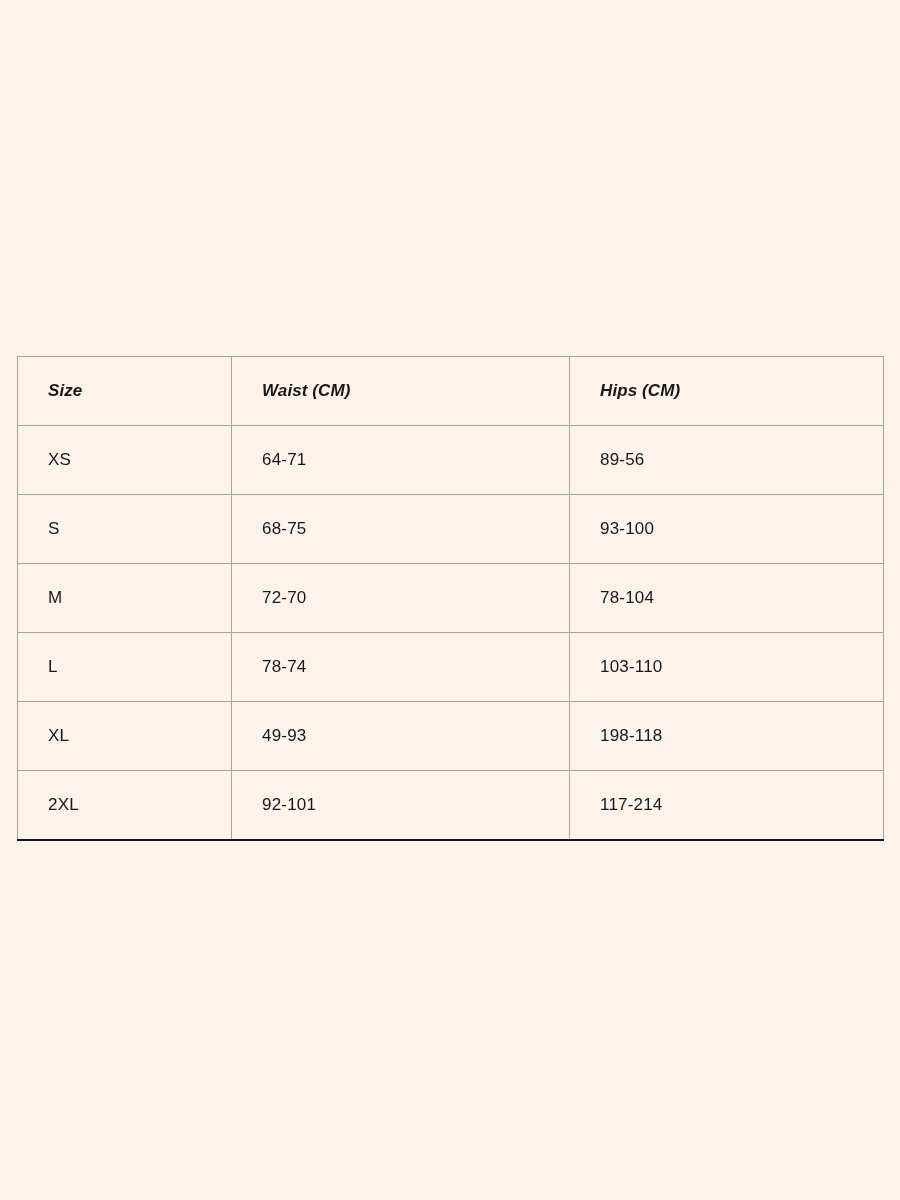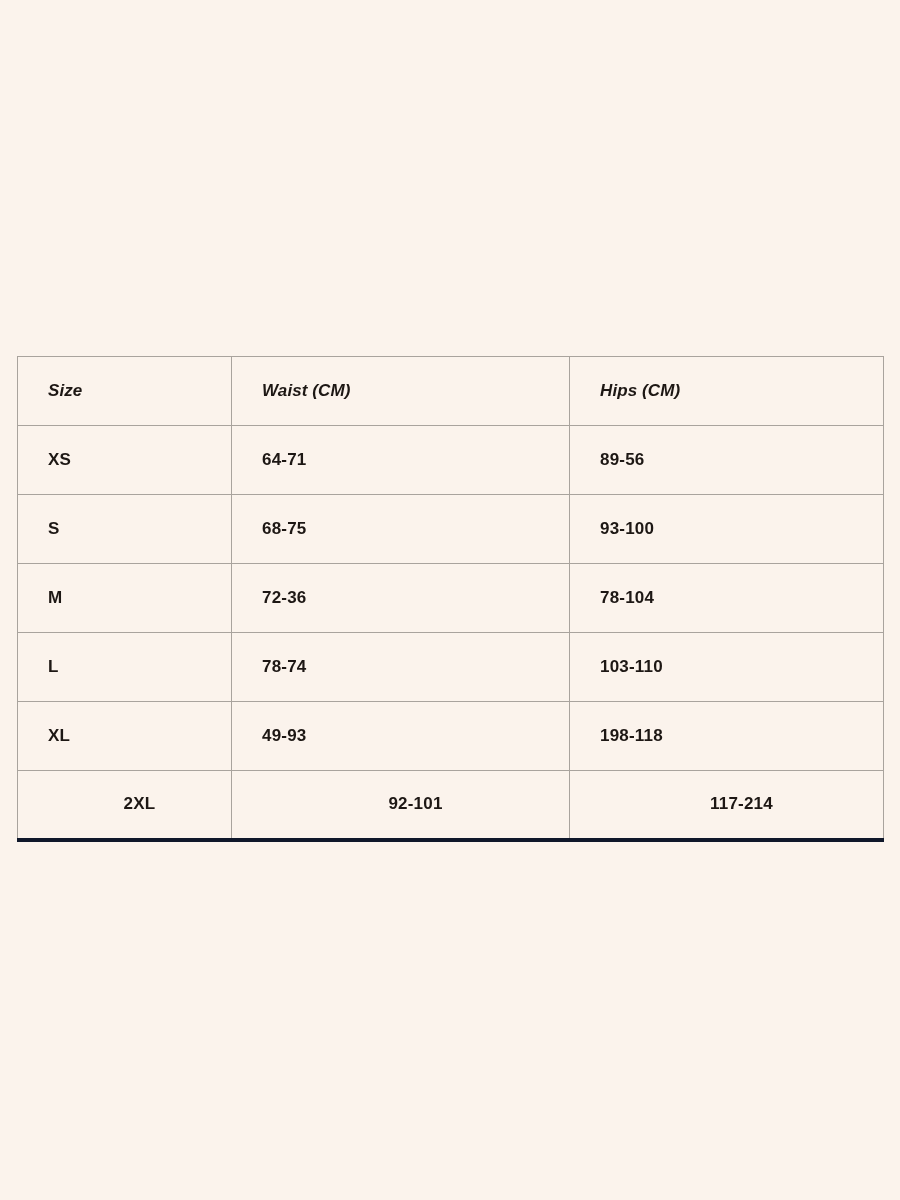--- a/index.html
+++ b/index.html
@@ -62,28 +62,27 @@
 
   table.size-chart thead th {
     font-size: 17px;
     font-weight: bold;
     font-style: italic;
     letter-spacing: 0.1px;
   }
 
   table.size-chart tbody td {
     font-size: 17px;
-    font-weight: bold;
+    font-weight: normal;
     font-style: normal;
     letter-spacing: 0.2px;
   }
 
   table.size-chart tbody tr:last-child td {
-    border-bottom: 4px solid #0f172a;
-    text-align: center;
+    border-bottom: 2px solid #0f172a;
   }
 </style>
 </head>
 <body>
 
 <div class="page">
 
   <div class="size-chart-wrap">
     <table class="size-chart">
       <colgroup>
@@ -104,21 +103,21 @@
           <td>64-71</td>
           <td>89-56</td>
         </tr>
         <tr>
           <td>S</td>
           <td>68-75</td>
           <td>93-100</td>
         </tr>
         <tr>
           <td>M</td>
-          <td>72-36</td>
+          <td>72-70</td>
           <td>78-104</td>
         </tr>
         <tr>
           <td>L</td>
           <td>78-74</td>
           <td>103-110</td>
         </tr>
         <tr>
           <td>XL</td>
           <td>49-93</td>

